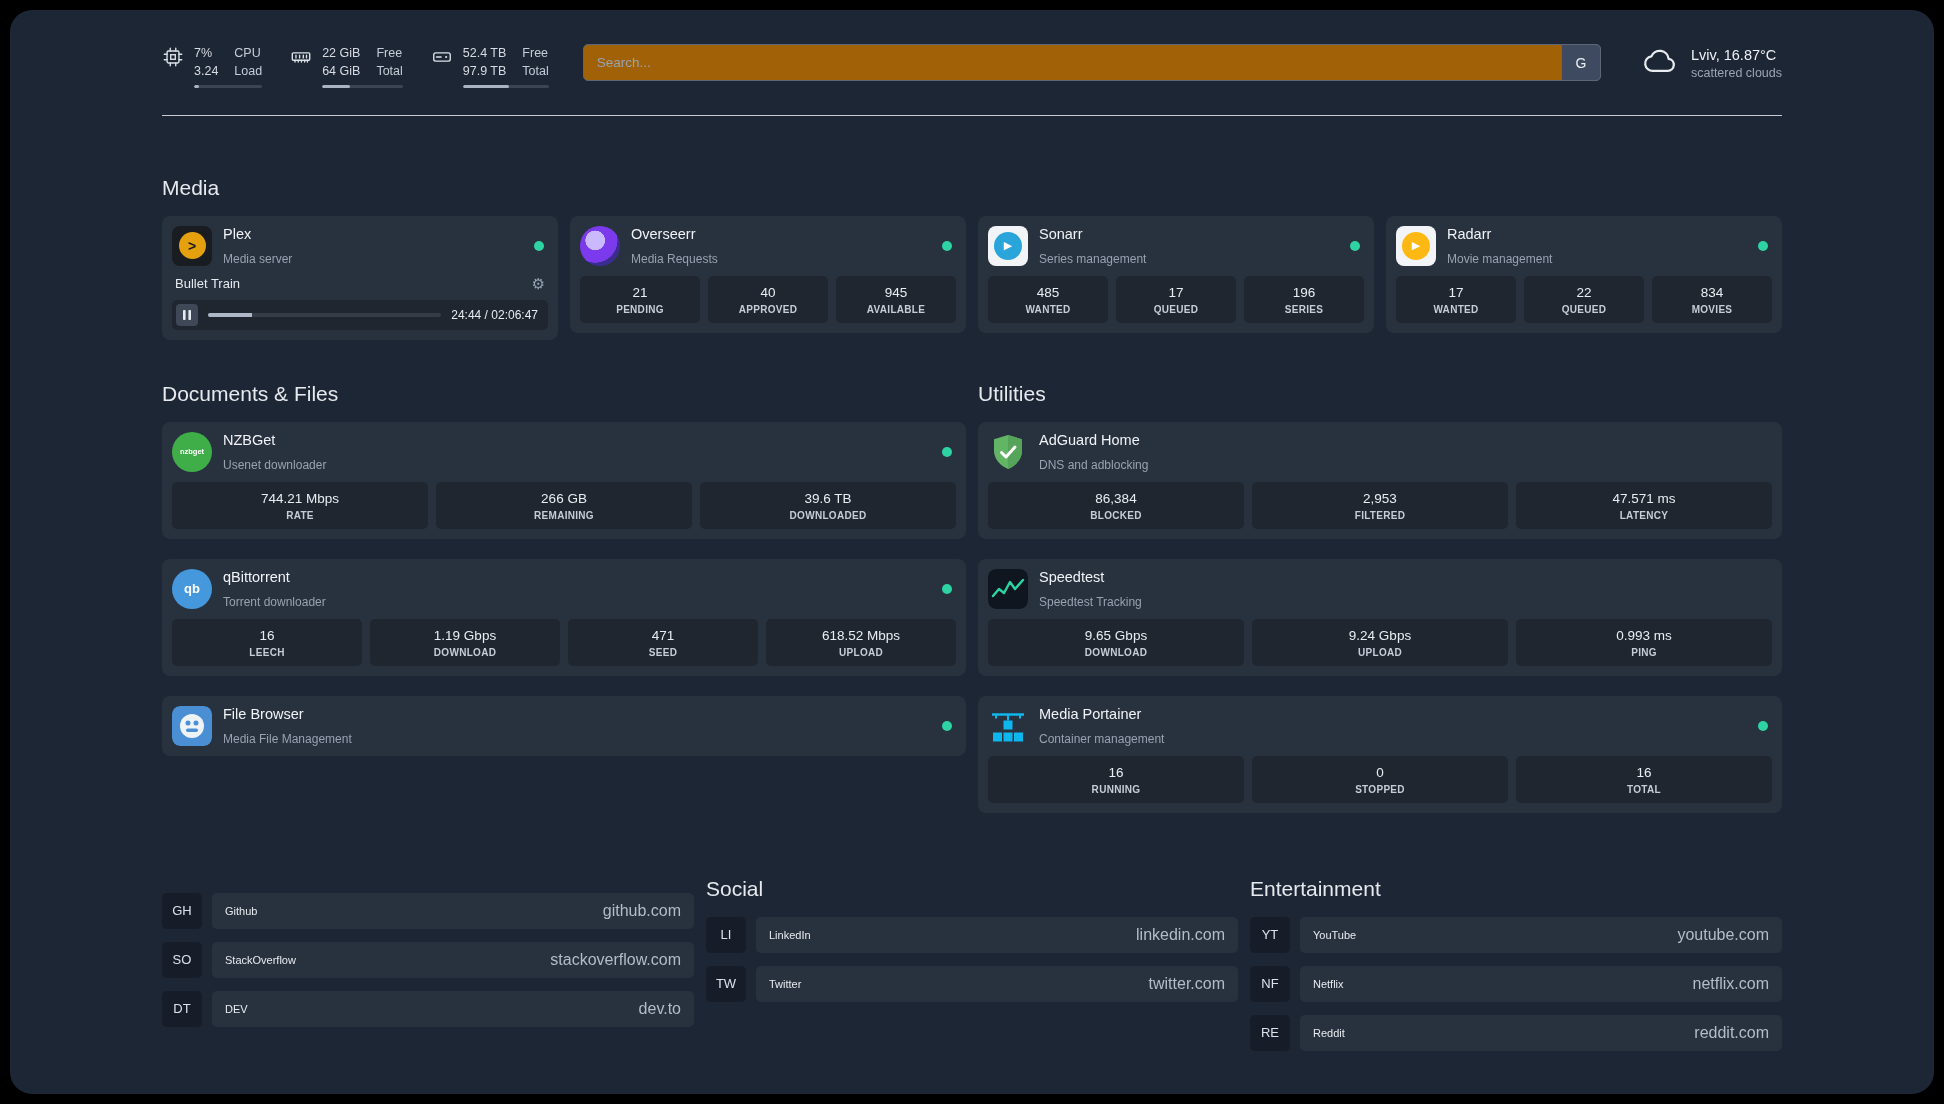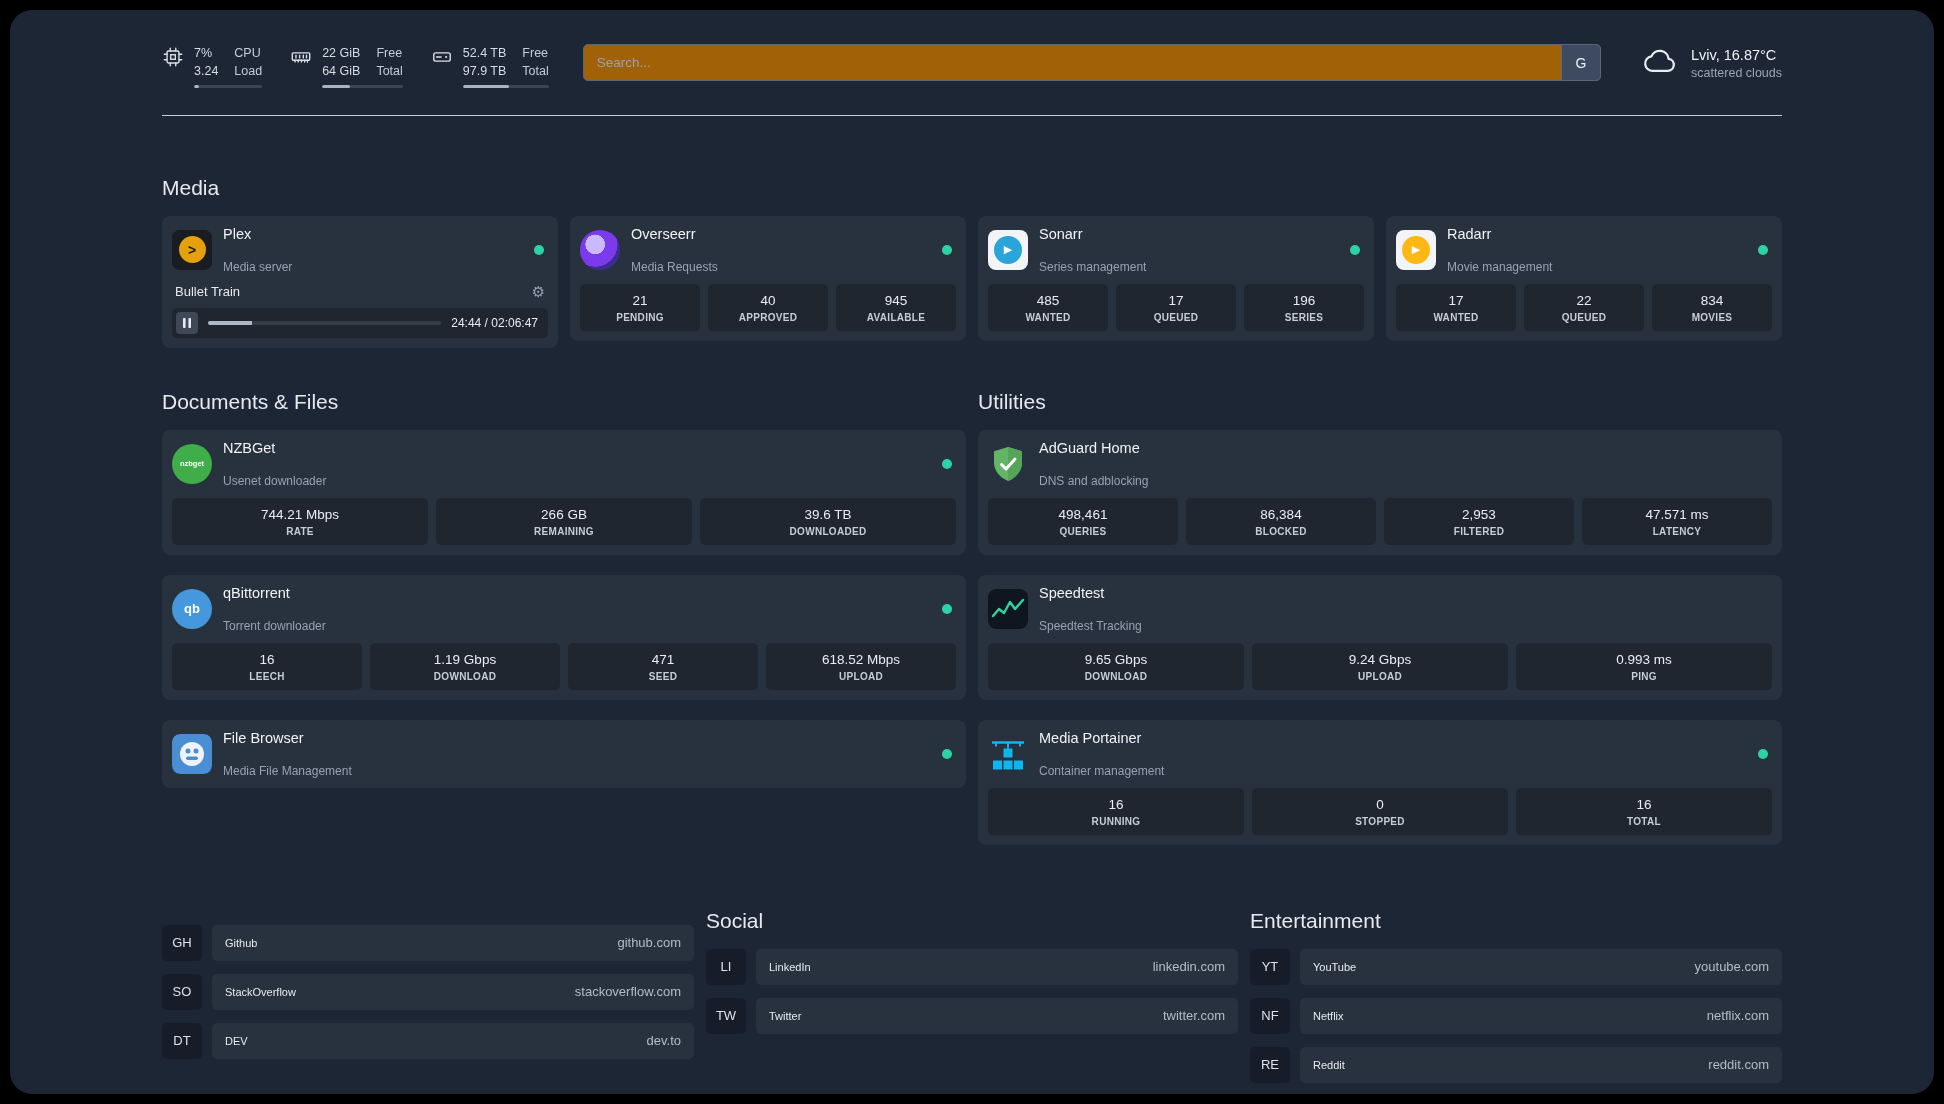--- a/index.html
+++ b/index.html
@@ -35,21 +35,21 @@
   .section-title { font-size:21px; font-weight:500; color:#e6e9ed; }
   .media-section { margin-top:60px; }
   .media-cards { margin-top:16px; display:grid; grid-template-columns:repeat(4,1fr); gap:12px; align-items:start; }
 
   .card { background:rgba(255,255,255,0.05); border-radius:8px; padding:10px; cursor:pointer; }
   .card-header { display:flex; align-items:center; gap:11px; }
   .svc-icon { width:40px; height:40px; flex:none; display:flex; align-items:center; justify-content:center; border-radius:8px; overflow:hidden; }
   .svc-icon svg { width:40px; height:40px; display:block; }
   .svc-names { min-width:0; }
   .svc-name { font-size:14.5px; color:#f1f3f6; }
-  .svc-desc { font-size:12px; color:#97a2b2; margin-top:18px; }
+  .svc-desc { font-size:12px; color:#97a2b2; margin-top:10px; }
   .status-dot { width:10px; height:10px; border-radius:50%; background:#2ed3a3; margin-left:auto; margin-right:4px; flex:none; }
   .stats { display:flex; gap:8px; margin-top:10px; }
   .stat { flex:1; background:rgba(0,0,0,0.22); border-radius:5px; padding:9px 12px 8px; text-align:center; min-width:0; }
   .stat-value { font-size:13.5px; color:#e9edf2; white-space:nowrap; }
   .stat-label { font-size:10px; font-weight:700; color:#c6cdd7; margin-top:4px; letter-spacing:0.3px; }
 
   
   .np { margin-top:9px; }
   .np-head { display:flex; align-items:center; justify-content:space-between; font-size:13px; color:#e6eaee; padding:0 3px; }
   .np-gear { color:#93a0af; font-size:15px; cursor:pointer; }
@@ -74,21 +74,21 @@
   .icon-nzbget { border-radius:50%; background:#3fae49; color:#fff; font-size:7.5px; font-weight:700; letter-spacing:0; }
   .icon-qbit { border-radius:50%; background:#4698dc; color:#fff; font-weight:700; font-size:13px; }
 
   
   .bookmarks { margin-top:64px; display:grid; grid-template-columns:repeat(3,1fr); gap:12px; align-items:start; padding-bottom:40px; }
   .bm-items { margin-top:16px; }
   .bm-row { display:flex; gap:10px; height:36px; margin-bottom:13px; cursor:pointer; }
   .bm-abbr { width:40px; background:#161d29; border-radius:5px; color:#dde2e9; font-size:13px; display:flex; align-items:center; justify-content:center; flex:none; }
   .bm-bar { flex:1; background:rgba(255,255,255,0.05); border-radius:5px; display:flex; align-items:center; justify-content:space-between; padding:0 13px; min-width:0; }
   .bm-name { font-size:11px; color:#e8ebef; }
-  .bm-url { font-size:13px; color:#b3bcc8; }
+  .bm-url { font-size:16px; color:#b3bcc8; }
 </style>
 </head>
 <body>
 
 <div class="panel">
   <div class="content">
 
     <div class="topbar">
       <div class="metrics">
 
@@ -397,24 +397,20 @@
                     <path d="M20 3l14 4.2v11.3c0 8.8-6.2 15.1-14 18.5z" fill="#56a45a"></path>
                     <path d="M13.5 20.5l4.5 4.5 9-10" stroke="#fff" stroke-width="3" fill="none" stroke-linecap="round" stroke-linejoin="round"></path>
                   </svg>
               </span>
               <div class="svc-names">
                 <div class="svc-name">AdGuard Home</div>
                 <div class="svc-desc">DNS and adblocking</div>
               </div>
             </div>
             <div class="stats">
-              <div class="stat">
-                <div class="stat-value">498,461</div>
-                <div class="stat-label">QUERIES</div>
-              </div>
               <div class="stat">
                 <div class="stat-value">86,384</div>
                 <div class="stat-label">BLOCKED</div>
               </div>
               <div class="stat">
                 <div class="stat-value">2,953</div>
                 <div class="stat-label">FILTERED</div>
               </div>
               <div class="stat">
                 <div class="stat-value">47.571 ms</div>

